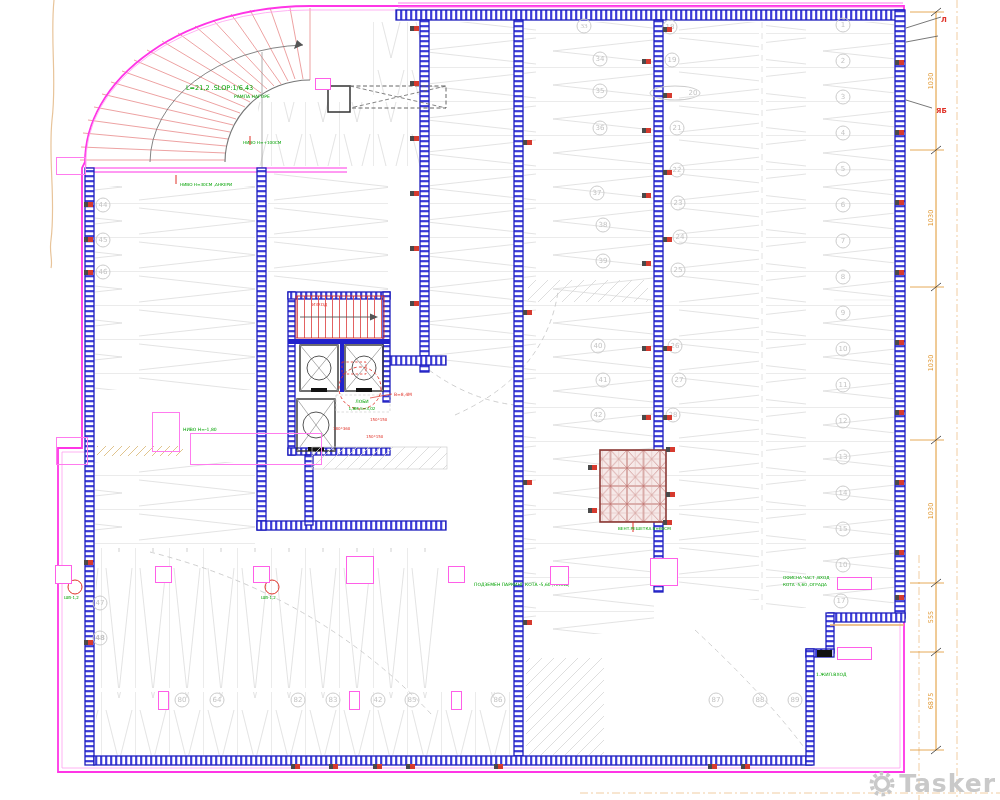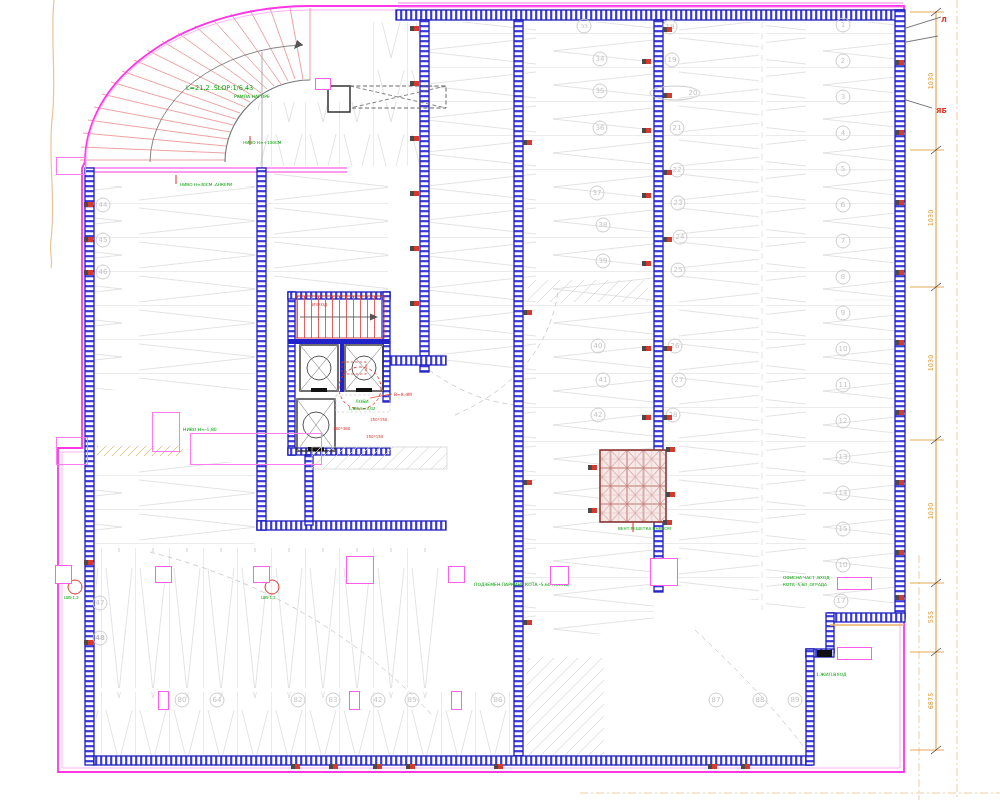--- a/index.html
+++ b/index.html
@@ -369,14 +369,21 @@
     </div>
 
 <div class="overlay">
 
 <div class="proom" style="left: 190px; top: 433px; width: 130px; height: 30px;"></div>
       <div class="proom" style="left: 152px; top: 412px; width: 26px; height: 38px;"></div>
       <div class="proom" style="left: 56px; top: 157px; width: 28px; height: 16px;"></div>
       <div class="proom" style="left: 56px; top: 437px; width: 30px; height: 26px;"></div>
     </div>
 
-
+<div class="watermark">
+  <svg width="26" height="26">
+    <circle cx="13" cy="13" r="6.5" fill="none" stroke="#c9c9c9" stroke-width="3.5"></circle>
+    <circle cx="13" cy="13" r="10.5" fill="none" stroke="#c9c9c9" stroke-width="4" stroke-dasharray="3.5 3.2"></circle>
+  </svg>
+  <span>Tasker</span>
 </div>
 
+</div>
+
 </body></html>

